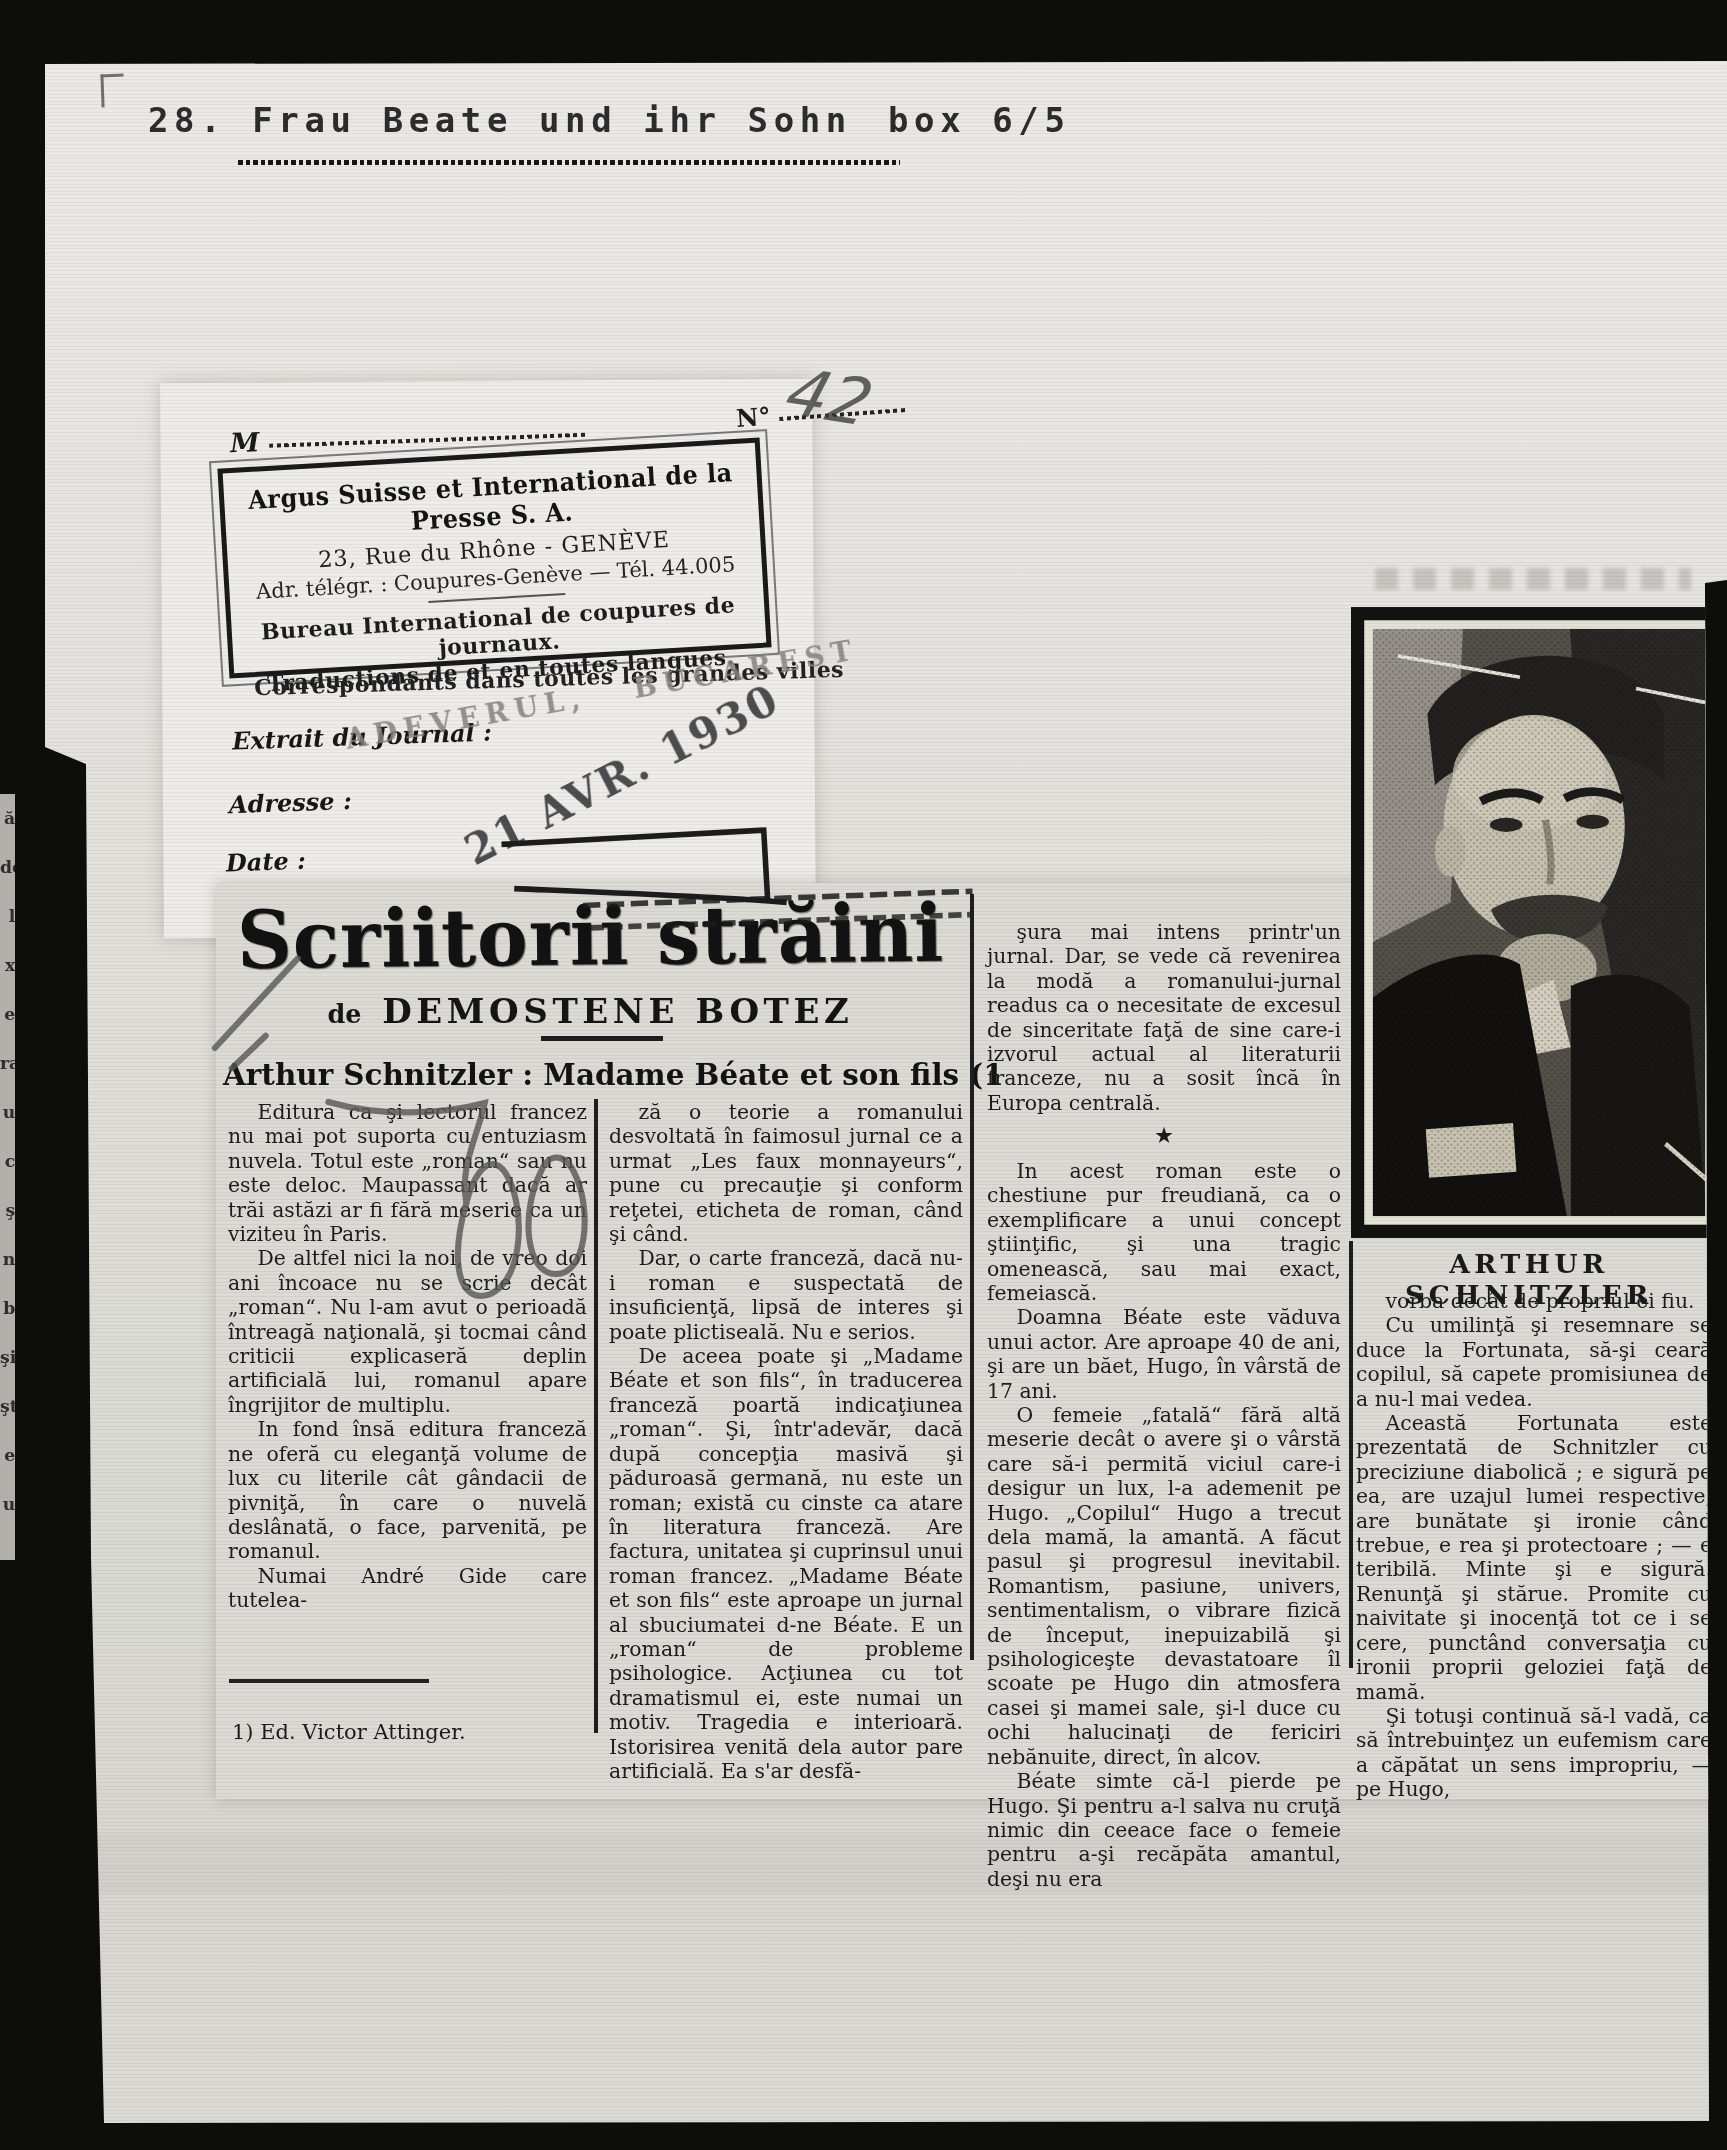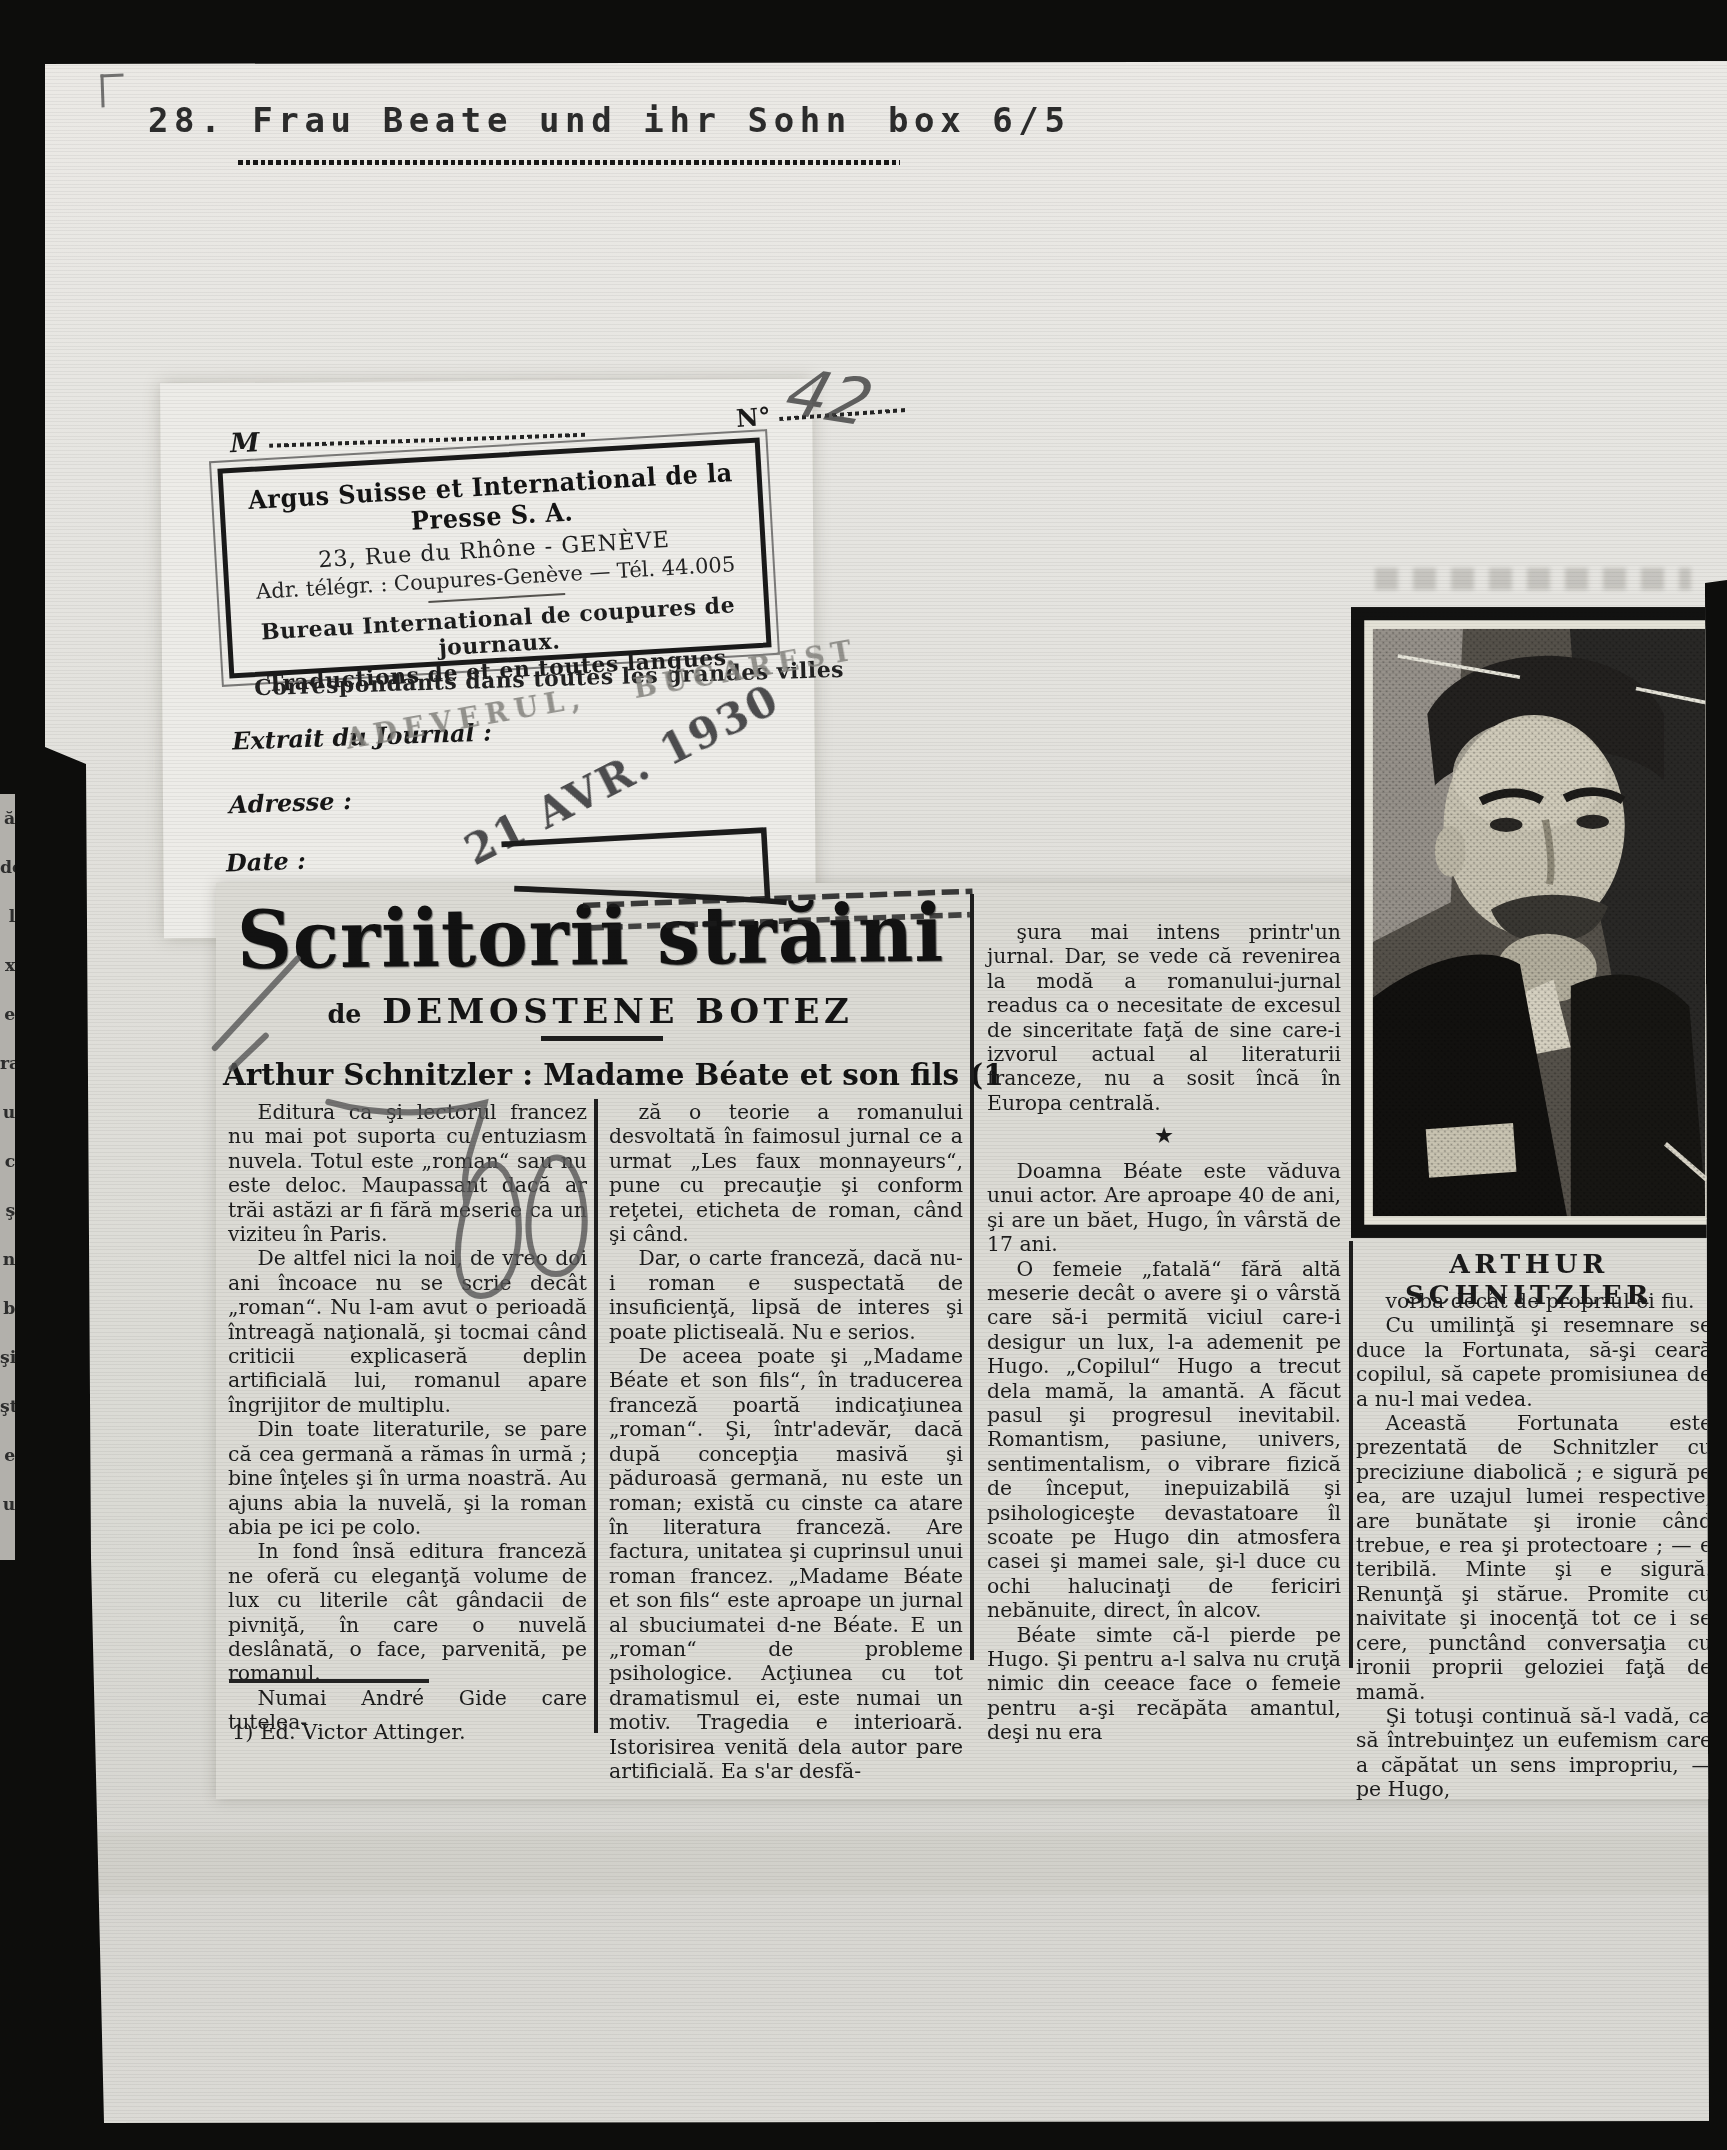--- a/index.html
+++ b/index.html
@@ -148,32 +148,32 @@
   <div class="abs" id="byline-divider"></div>
   <div class="abs" id="art-subtitle">Arthur Schnitzler :  Madame Béate et son fils (1</div>
 
   <div class="abs vrule" id="rule1"></div>
   <div class="abs vrule" id="rule2"></div>
   <div class="abs vrule" id="rule3"></div>
 
   <div class="abs col" id="col1">
     <p>Editura ca şi lectorul francez nu mai pot suporta cu entuziasm nuvela. Totul este „roman“ sau nu este deloc. Maupassant dacă ar trăi astăzi ar fi fără meserie ca un viziteu în Paris.</p>
     <p>De altfel nici la noi, de vreo doi ani încoace nu se scrie decât „roman“. Nu l-am avut o perioadă întreagă naţională, şi tocmai când criticii explicaseră deplin artificială lui, romanul apare îngrijitor de multiplu.</p>
-    <p>Din toate literaturile, se pare că cea germană a rămas în urmă ; bine înţeles şi în urma noastră. Au ajuns abia la nuvelă, şi la roman abia pe ici pe colo.</p>
     <p>In fond însă editura franceză ne oferă cu eleganţă  volume de lux cu literile cât gândacii de pivniţă, în care o nuvelă deslânată, o face, parvenită, pe romanul.</p>
     <p>Numai André Gide care tutelea-</p>
   </div>
   <div class="abs col" id="col2">
     <p>ză o teorie a romanului desvoltată în faimosul jurnal ce a urmat „Les faux monnayeurs“, pune cu precauţie şi conform reţetei, eticheta de roman, când şi când.</p>
     <p>Dar, o carte franceză, dacă nu-i roman e suspectată de insuficienţă, lipsă de interes şi poate plictiseală. Nu e serios.</p>
     <p>De aceea poate şi „Madame Béate et son fils“, în traducerea franceză poartă indicaţiunea „roman“. Şi, într'adevăr, dacă după concepţia masivă şi păduroasă germană, nu este un roman; există cu cinste ca atare în literatura franceză. Are factura, unitatea şi cuprinsul unui roman francez. „Madame Béate et son fils“ este aproape un jurnal al sbuciumatei d-ne Béate. E un „roman“ de probleme psihologice. Acţiunea cu tot dramatismul ei, este numai un motiv. Tragedia e interioară. Istorisirea venită dela autor pare artificială. Ea s'ar desfă-</p>
   </div>
   <div class="abs col" id="col3">
     <p>şura mai intens printr'un jurnal. Dar, se vede că revenirea la modă a romanului-jurnal readus ca o necesitate de excesul de sinceritate faţă de sine care-i izvorul actual al literaturii franceze, nu a sosit încă în Europa centrală.</p>
     <p id="sec-star">★</p>
+    <p>In acest roman este o chestiune pur freudiană, ca o exemplificare a unui concept ştiinţific, şi una tragic omenească, sau mai exact, femeiască.</p>
     <p>Doamna Béate este văduva unui actor. Are aproape 40 de ani, şi are un băet, Hugo, în vârstă de 17 ani.</p>
     <p>O femeie „fatală“ fără altă meserie decât o avere şi o vârstă care să-i permită viciul care-i desigur un lux, l-a ademenit pe Hugo. „Copilul“ Hugo a trecut dela mamă, la amantă. A făcut pasul şi progresul inevitabil. Romantism, pasiune, univers, sentimentalism, o vibrare fizică de început, inepuizabilă şi psihologiceşte devastatoare îl scoate pe Hugo din atmosfera casei şi mamei sale, şi-l duce cu ochi halucinaţi de fericiri nebănuite, direct, în alcov.</p>
     <p>Béate simte că-l pierde pe Hugo. Şi pentru a-l salva nu cruţă nimic din ceeace face o femeie pentru a-şi recăpăta amantul, deşi nu era</p>
   </div>
   <div class="abs col" id="col4">
     <p>vorba decât de propriul ei fiu.</p>
     <p>Cu umilinţă şi resemnare se duce la Fortunata, să-şi ceară copilul, să capete promisiunea de a nu-l mai vedea.</p>
     <p>Această Fortunata este prezentată de Schnitzler cu preciziune diabolică ; e sigură pe ea, are uzajul lumei respective, are bunătate şi ironie când trebue, e rea şi protectoare ; — e teribilă. Minte şi e sigură. Renunţă şi stărue. Promite cu naivitate şi inocenţă tot ce i se cere, punctând conversaţia cu ironii proprii geloziei faţă de mamă.</p>
     <p>Şi totuşi continuă să-l vadă, ca să întrebuinţez un eufemism care a căpătat un sens impropriu, — pe Hugo,</p>
   </div>

